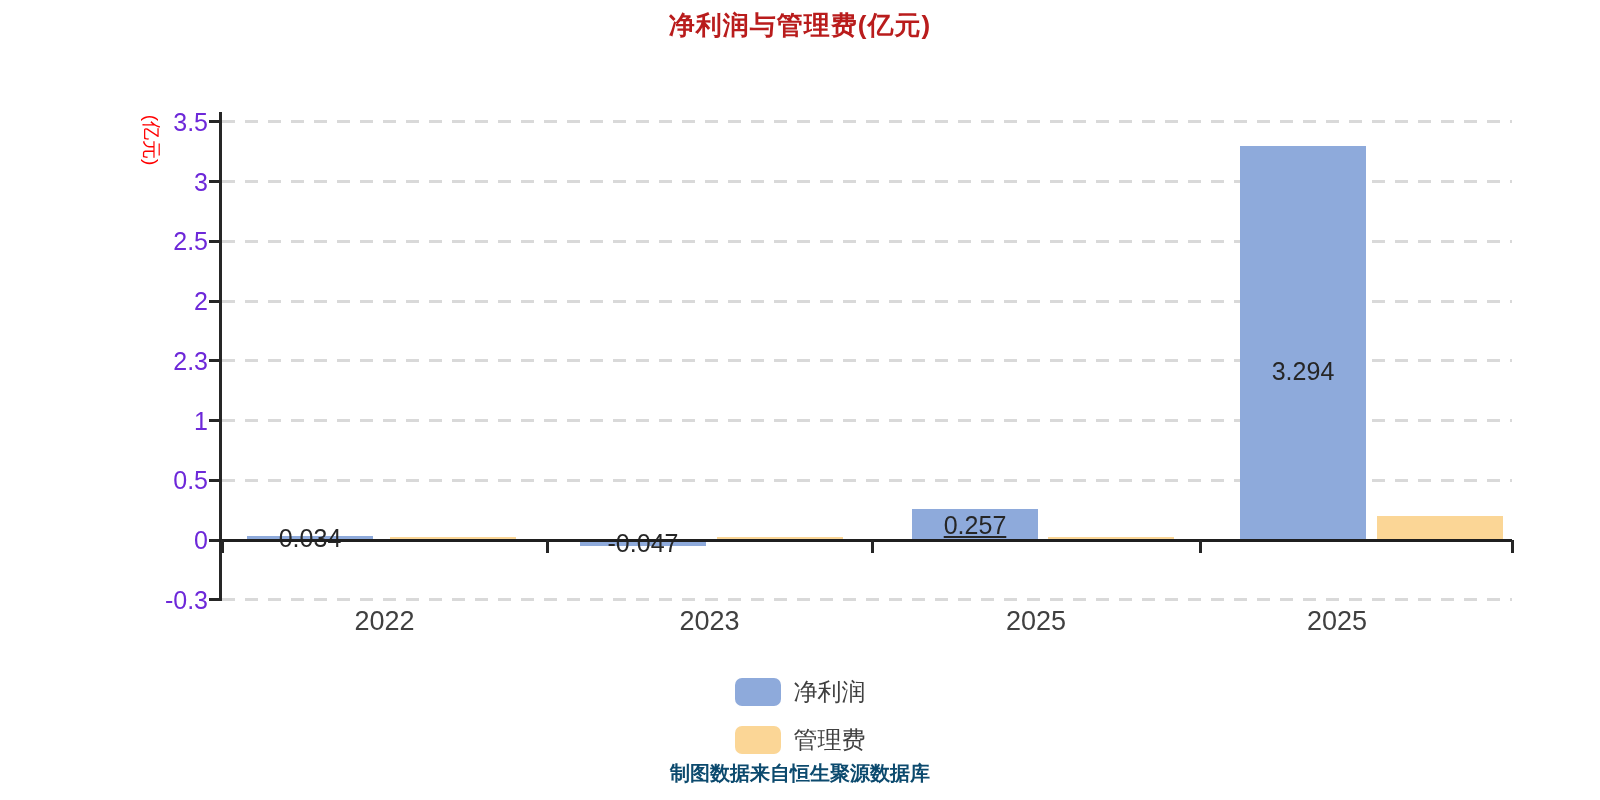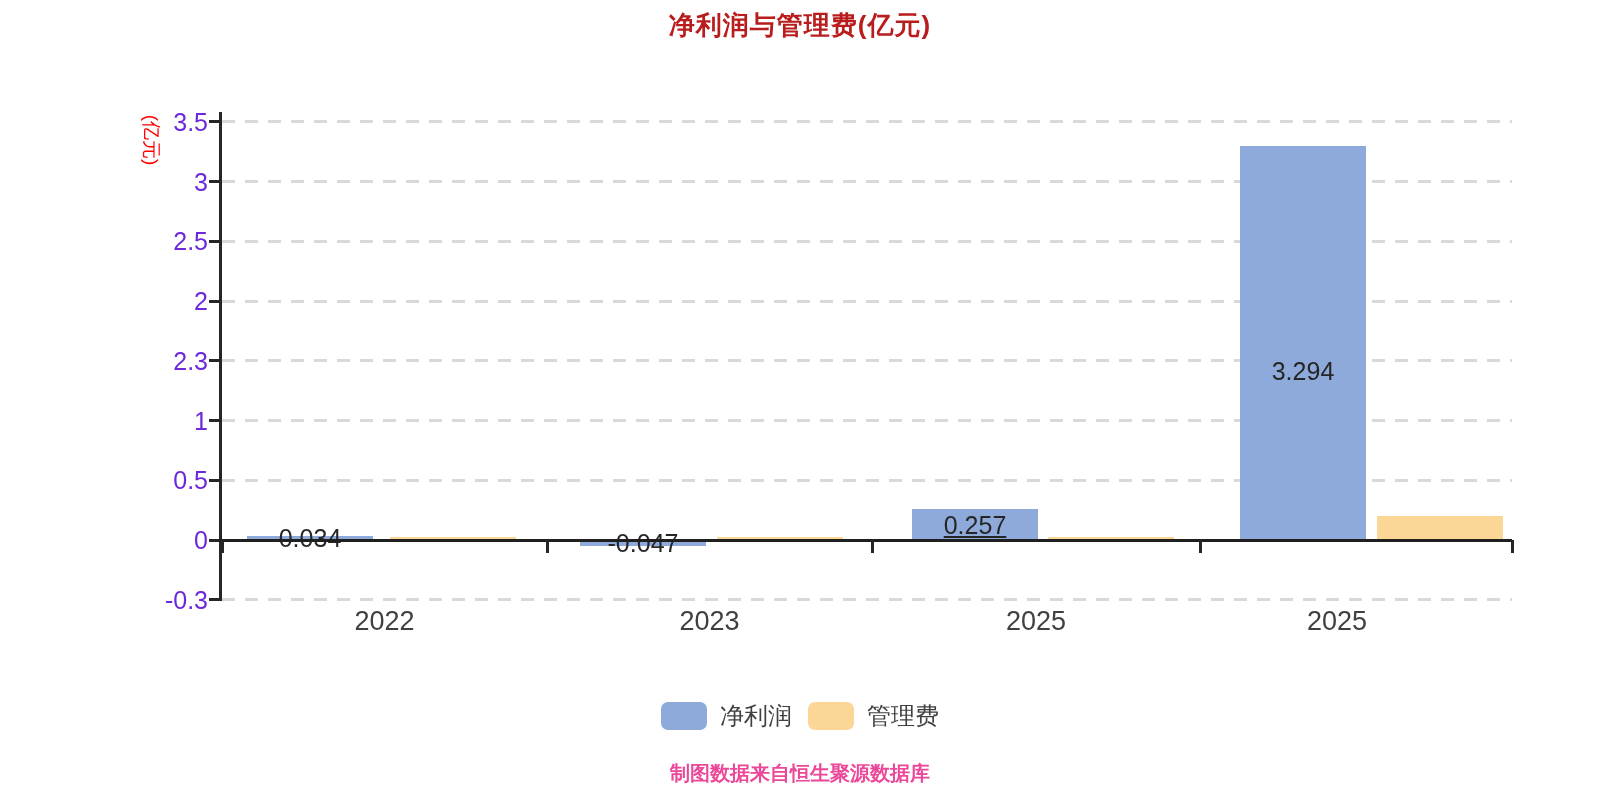--- a/index.html
+++ b/index.html
@@ -24,21 +24,21 @@
   .ymark{position:absolute;height:3px;width:13px;background:#262626;z-index:3;}
   .xaxis{position:absolute;background:#1F1F1F;z-index:3;}
   .vaxis{position:absolute;background:#262626;z-index:3;}
   .xtick{position:absolute;width:3px;background:#262626;z-index:3;}
   .bar{position:absolute;z-index:1;}
   .barlabel{position:absolute;z-index:2;color:#262626;font-size:25px;height:30px;
     line-height:30px;text-align:center;}
   .xlabel{position:absolute;top:606px;width:140px;text-align:center;
     font-size:27px;color:#404040;}
   .legend{position:absolute;top:701px;left:0;width:100%;height:30px;
-    display:flex;justify-content:center;align-items:center;gap:16px;}
+    display:flex;justify-content:center;align-items:center;gap:16px;flex-direction:column;}
   .legend-item{display:flex;align-items:center;gap:13px;}
   .swatch{width:46px;height:28px;border-radius:7px;}
   .legend-text{font-size:24px;color:#404040;}
   .footer{position:absolute;top:760px;left:0;width:100%;text-align:center;
     font-size:20px;font-weight:bold;}
 </style>
 </head>
 <body>
 
 <div class="title">净利润与管理费(亿元)</div>
@@ -99,13 +99,13 @@
 <div class="legend" id="legend">
     <div class="legend-item">
       <div class="swatch" style="background: rgb(142, 170, 219);"></div>
       <div class="legend-text">净利润</div>
     </div>
     <div class="legend-item">
       <div class="swatch" style="background: rgb(251, 214, 150);"></div>
       <div class="legend-text">管理费</div>
     </div>
   </div>
-<div class="footer" id="footer" style="color: #ec4899;">制图数据来自恒生聚源数据库</div>
+<div class="footer" id="footer" style="color: #0c4a6e;">制图数据来自恒生聚源数据库</div>
 
 </body></html>

